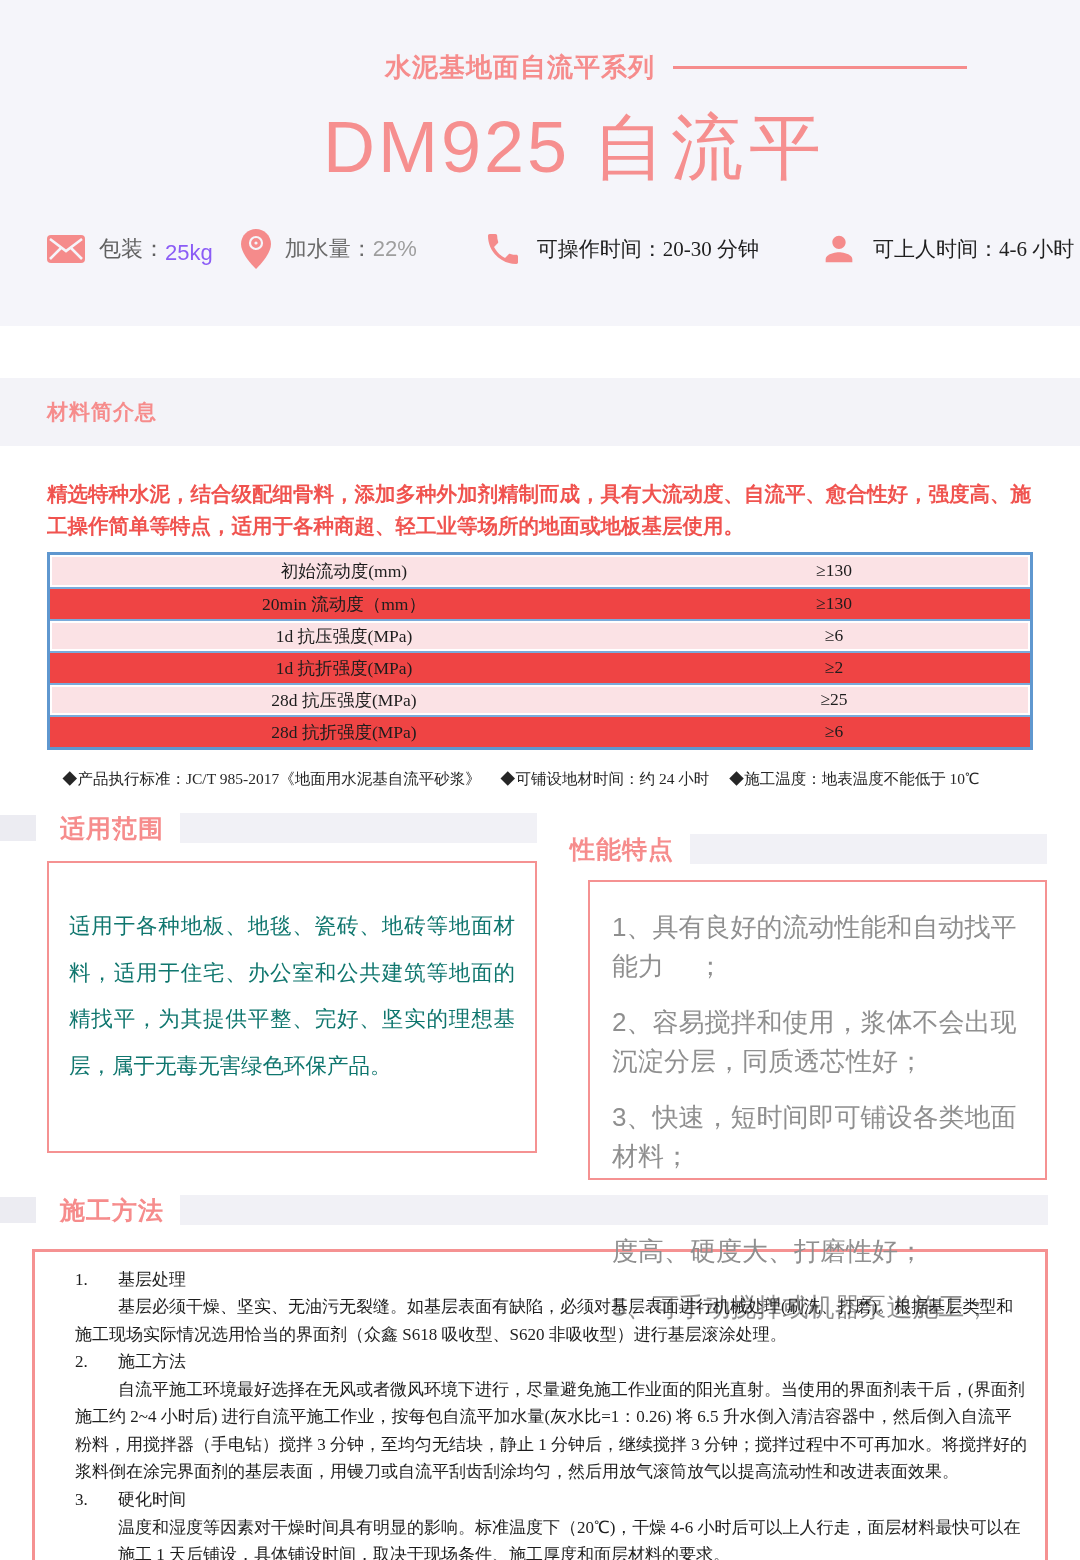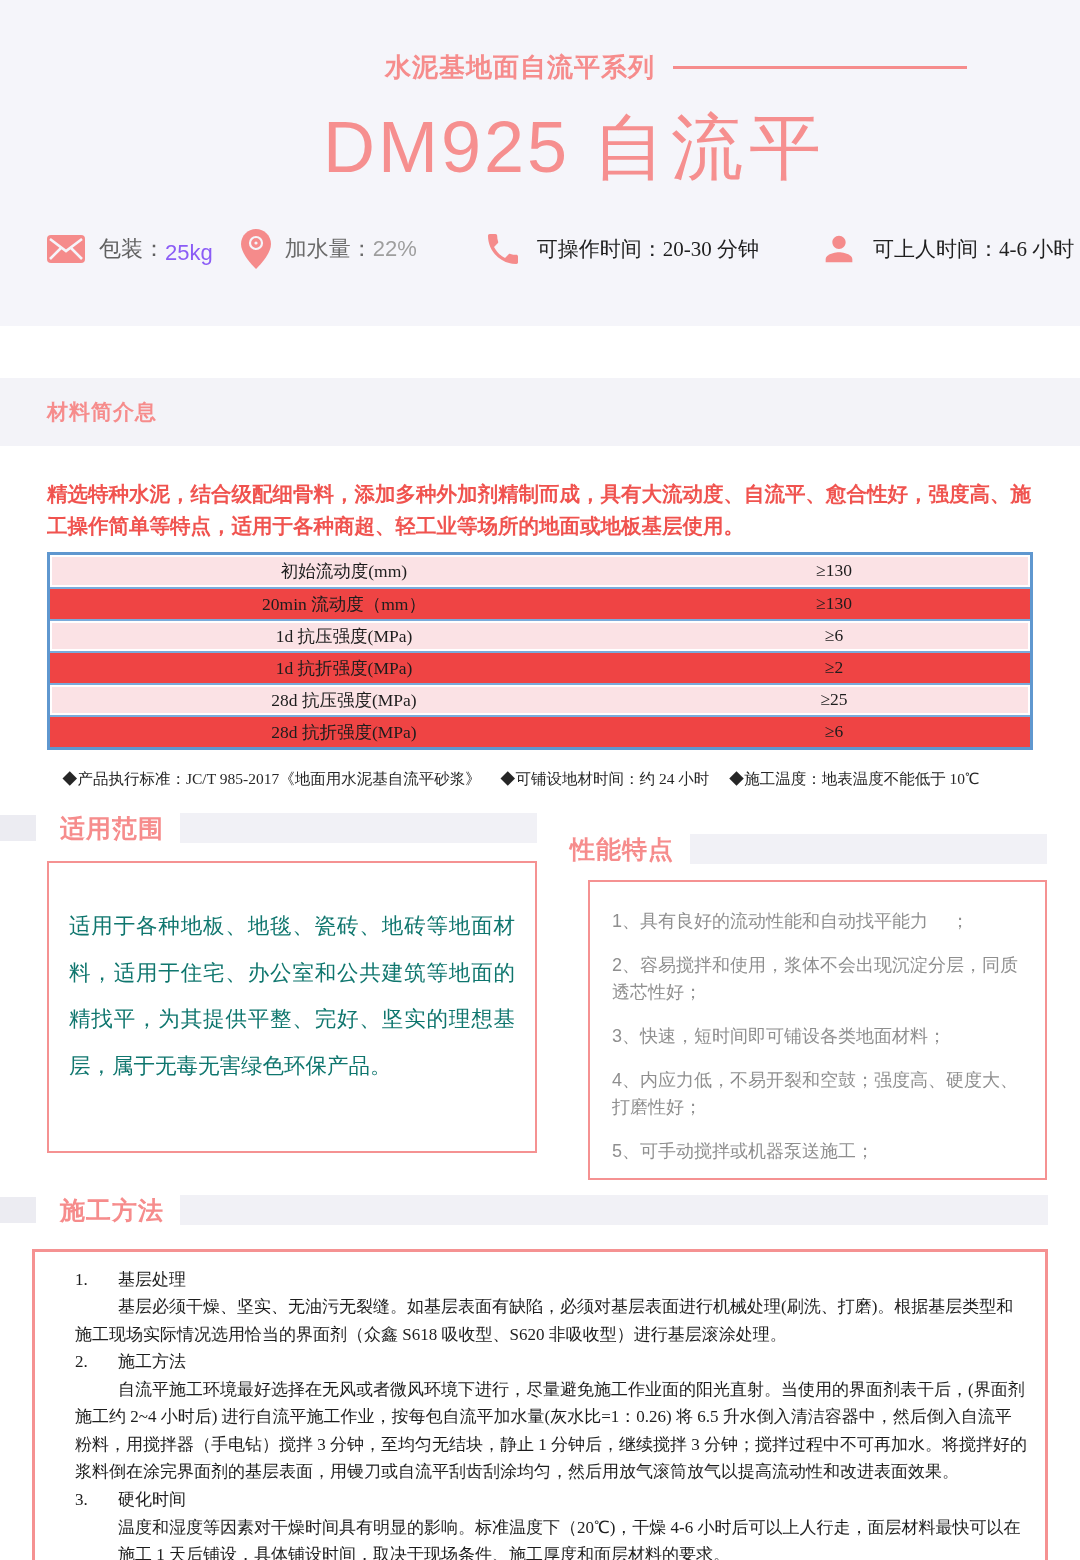--- a/index.html
+++ b/index.html
@@ -50,21 +50,21 @@
   .sec-title { color:#f68c8c; font-size:25px; font-weight:bold; letter-spacing:1px; }
   .sec-band { flex:1; height:30px; background:#f1f1f6; margin-left:16px; }
   
   .two-col { display:flex; margin-top:18px; }
   .col-left { width:537px; }
   .col-right { flex:1; margin-left:33px;margin-top:21px; }
   .col-right .sec-head { margin-right:33px; }
   .scope-box { margin:16px 0 0 47px; width:490px; height:292px; border:2px solid #f59292;
     padding:40px 20px; color:#0f766e; font-size:21.5px; line-height:2.18; text-align:justify; }
   .features-box { margin:14px 33px 0 18px; height:300px; border:2px solid #f59292;
-    padding:26px 14px 0 22px; color:#8f8f8f; font-size:18px; }
+    padding:26px 14px 0 22px; color:#8f8f8f; font-size:26px; }
   .feat { margin-bottom:17px; line-height:1.5; }
   
   .method-head { margin-top:14px; }
   .method-head .sec-band { margin-right:32px; }
   .method-box { margin:22px 32px 0 32px; border:3px solid #f59292;
     padding:14px 14px 30px 40px; font-family:"Liberation Serif", serif;
     font-size:17px; color:#1d1d1d; line-height:1.62; }
   .m-head { display:flex; }
   .m-num { width:43px; }
   .m-body { text-indent:43px; padding-right:4px; }

